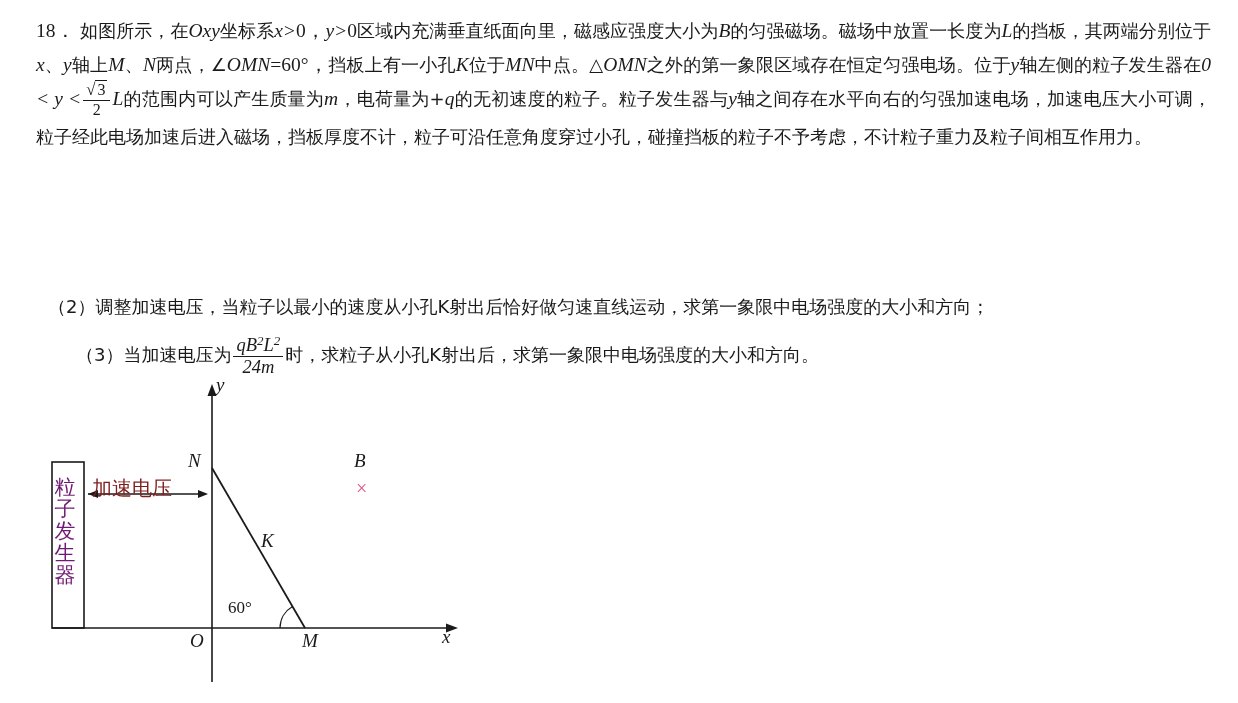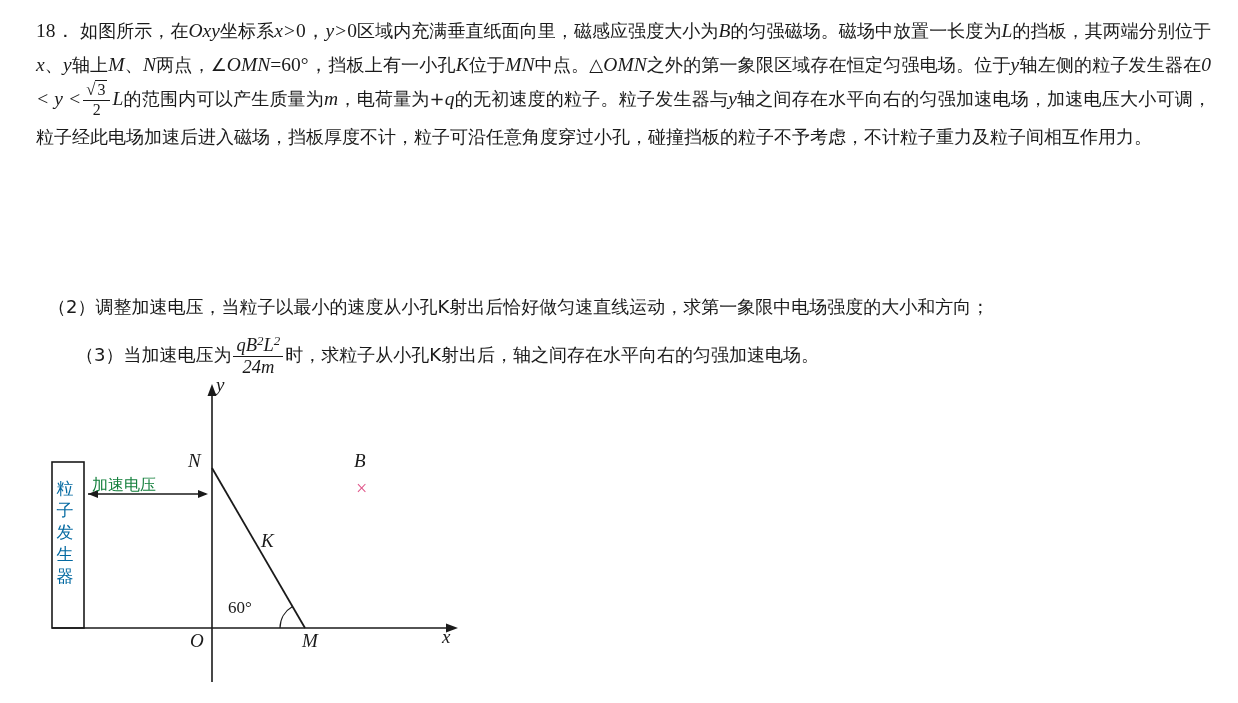--- a/index.html
+++ b/index.html
@@ -102,36 +102,36 @@
     font-style: italic;
     font-size: 19px;
     color: #1a1a1a;
   }
   .fig-label.upright { font-style: normal; }
   .gen-box-text {
     position: absolute;
     left: 22px;
     top: 96px;
     width: 26px;
-    font-family: Liberation Sans, sans-serif;
+    font-family: Liberation Mono, monospace;
     font-style: normal;
-    font-size: 17px;
+    font-size: 21px;
     line-height: 22px;
     text-align: center;
     letter-spacing: 0px;
-    color: #0369a1;
+    color: #701a75;
   }
   .accel-text {
     position: absolute;
     left: 62px;
     top: 93px;
     font-family: "DejaVu Sans", sans-serif;
     font-style: normal;
-    font-size: 16px;
-    color: #15803d;
+    font-size: 20px;
+    color: #7f1d1d;
     white-space: nowrap;
   }
 </style>
 </head>
 <body>
 
 <div class="page">
 
   <div class="problem-text">
     <span class="qnum">18．</span>
@@ -139,21 +139,21 @@
   </div>
 
   <div class="sub-items" style="top:245px; height:130px;">
 
 
     <div class="sub-item q2">
       <span class="cn">（2）</span><span class="cn">调整加速电压，当粒子以最小的速度从小孔K射出后恰好做匀速直线运动，求第一象限中电场强度的大小和方向；</span>
     </div>
 
     <div class="sub-item q3">
-      <span class="cn">（3）</span><span class="cn">当加速电压为</span><span class="frac" style="font-size:0.95em;"><span class="num it"><span class="it">q</span><span class="it">B</span><sup>2</sup><span class="it">L</span><sup>2</sup></span><span class="den it">24<span class="it">m</span></span></span><span class="cn">时，求粒子从小孔K射出后，轴之间存在水平向右的匀强加速电场。</span>
+      <span class="cn">（3）</span><span class="cn">当加速电压为</span><span class="frac" style="font-size:0.95em;"><span class="num it"><span class="it">q</span><span class="it">B</span><sup>2</sup><span class="it">L</span><sup>2</sup></span><span class="den it">24<span class="it">m</span></span></span><span class="cn">时，求粒子从小孔K射出后，求第一象限中电场强度的大小和方向。</span>
     </div>
 
   </div>
 
   <div class="figure">
     <svg width="520" height="310" viewBox="0 0 520 310" xmlns="http://www.w3.org/2000/svg">
 
       <line x1="182" y1="8" x2="182" y2="300" stroke="#1a1a1a" stroke-width="1.6"></line>
       <polygon points="182,2 177.5,14 186.5,14" fill="#1a1a1a"></polygon>
 

